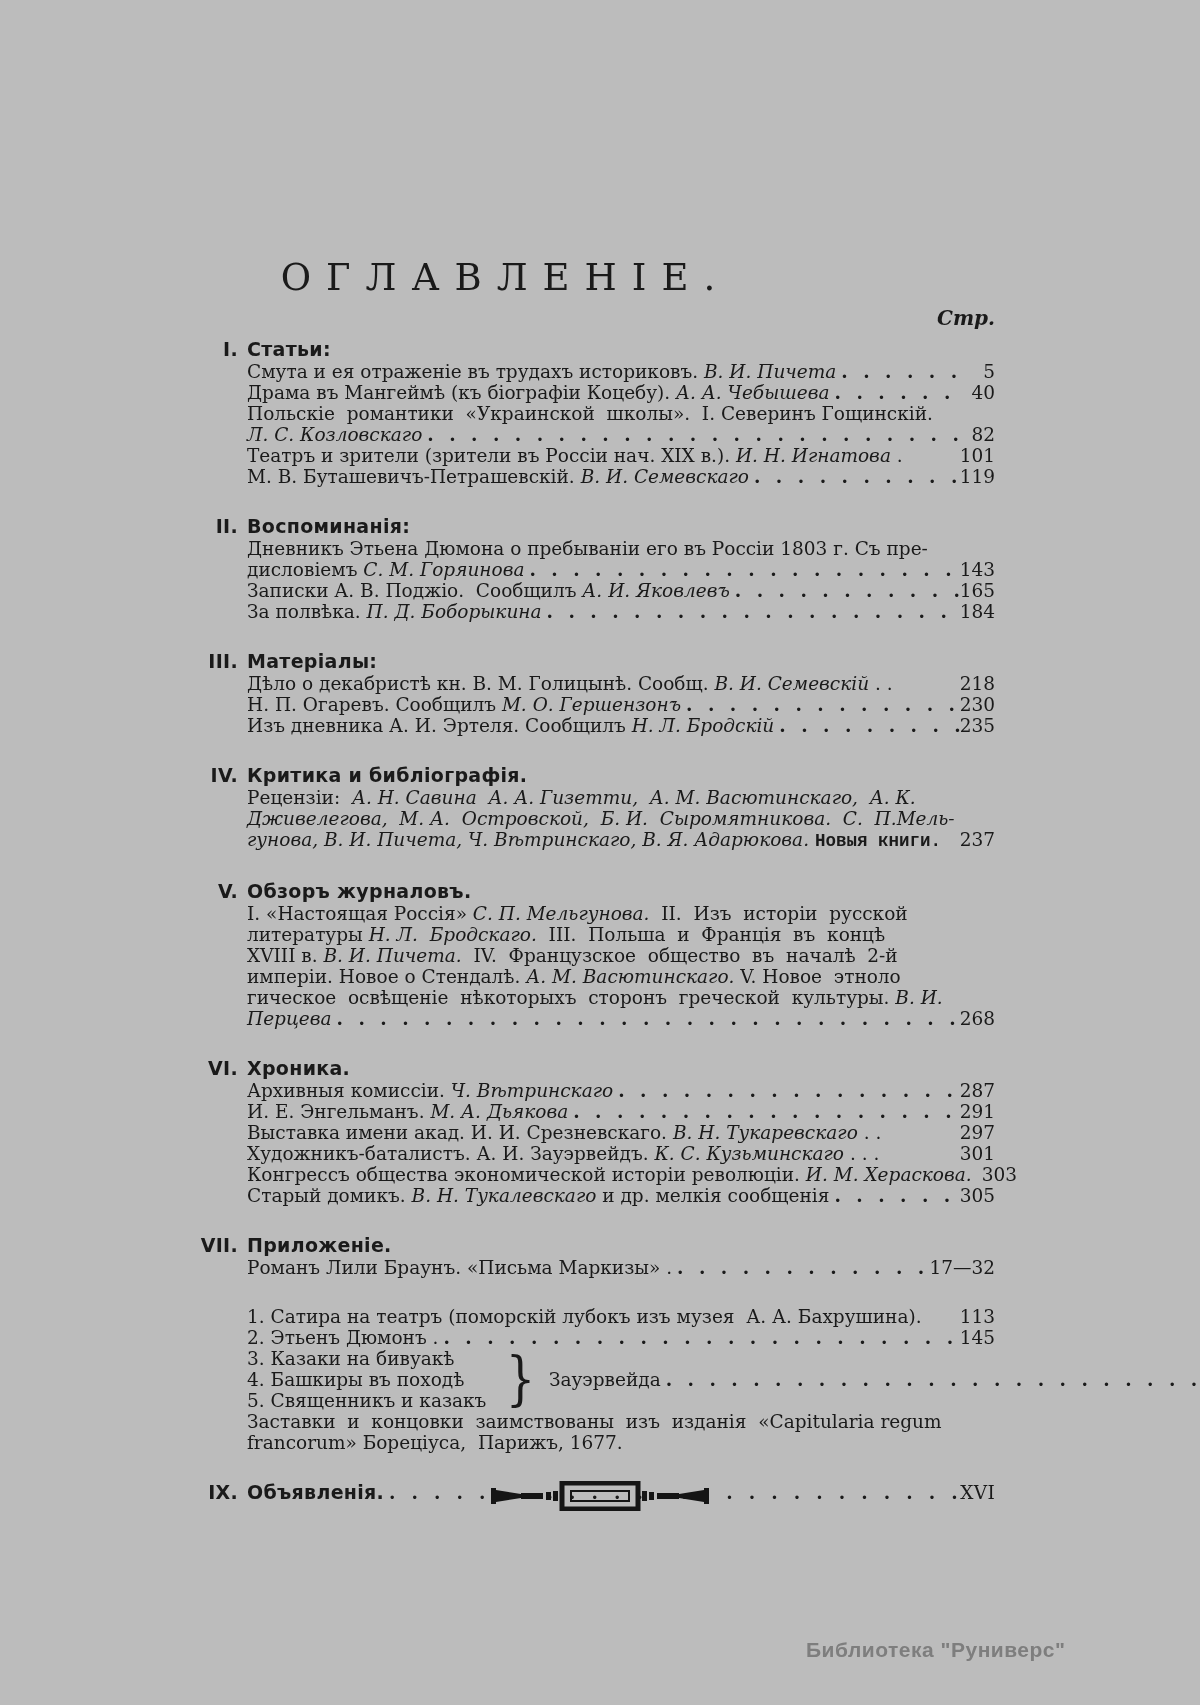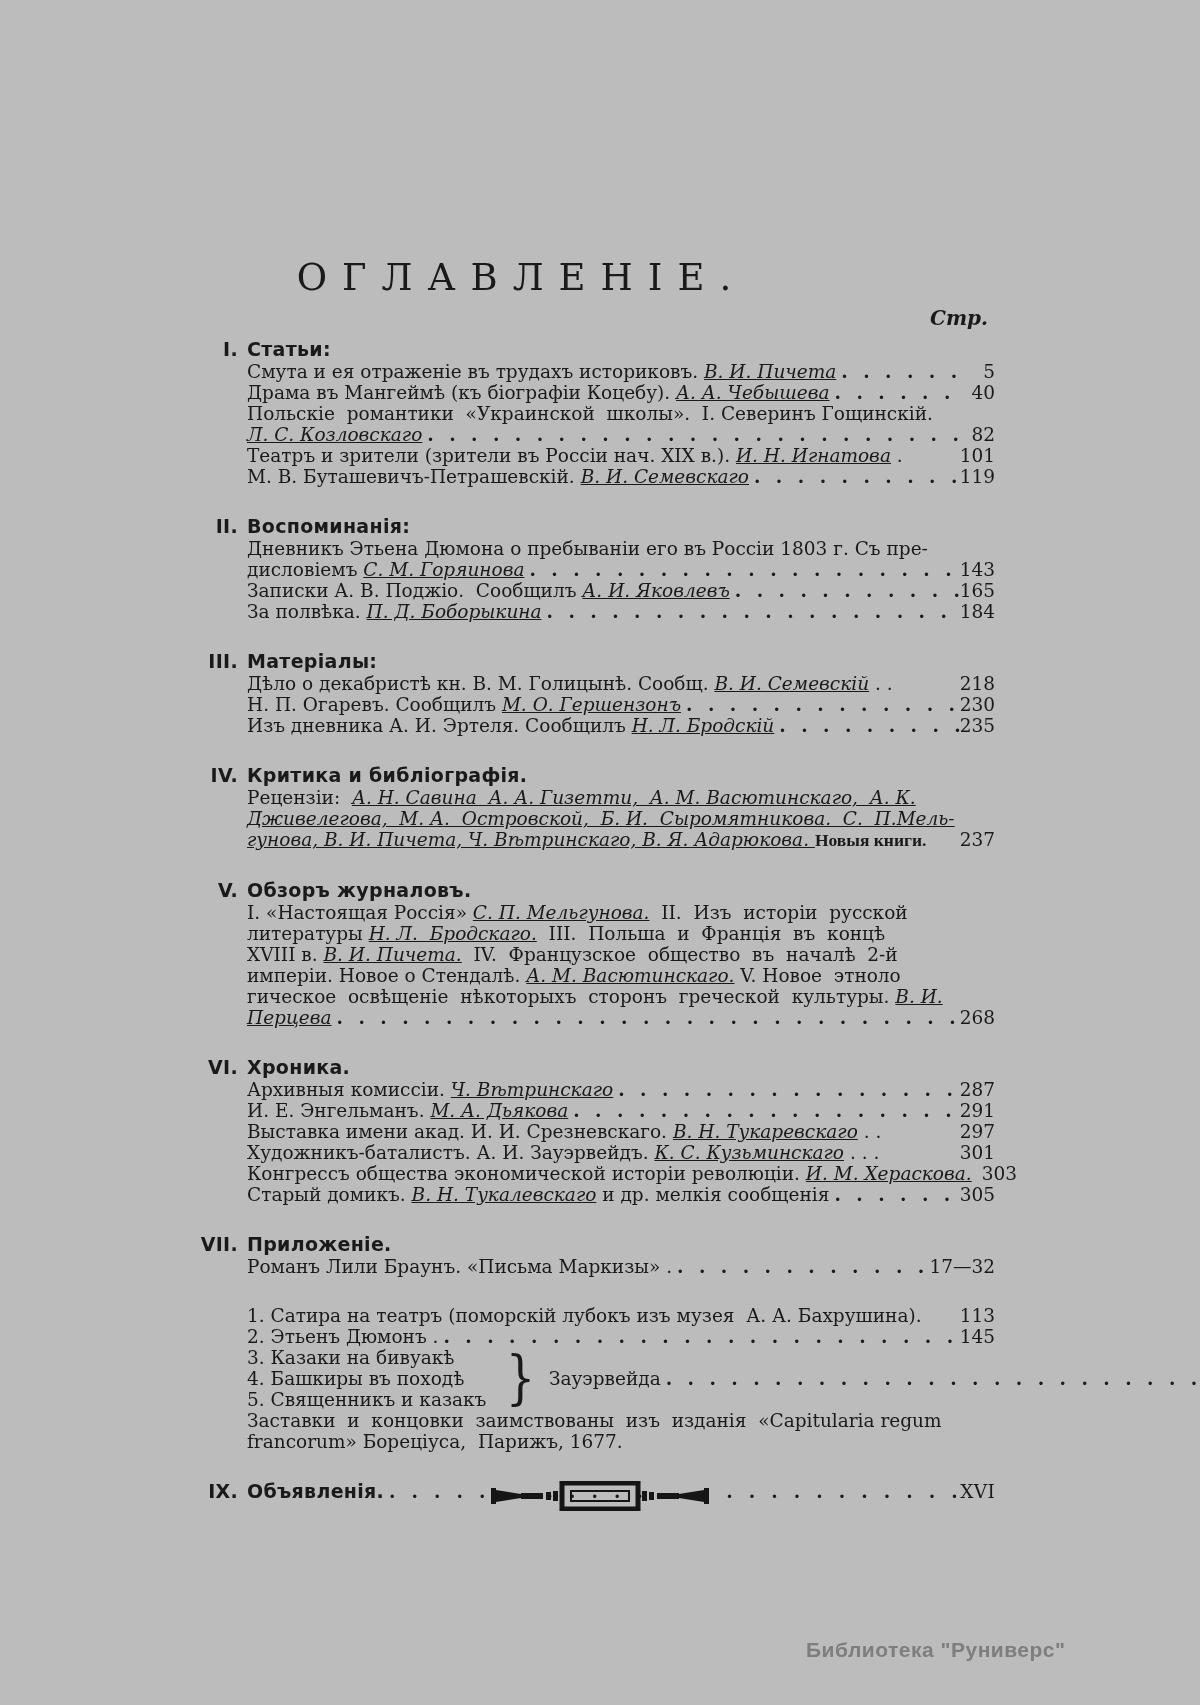--- a/index.html
+++ b/index.html
@@ -5,30 +5,31 @@
   html,body{margin:0;padding:0;}
   body{
     width:1200px;height:1705px;
     background:#bcbcbc;
     position:relative;
     overflow:hidden;
     font-family:"DejaVu Serif", serif;
     color:#1a1a1a;
   }
   .page-title{
-    position:absolute;top:256px;left:16px;width:980px;
+    position:absolute;top:256px;left:0;width:980px;
     text-align:center;
     font-size:37px;font-weight:500;
     letter-spacing:15px;
     text-indent:15px;
     white-space:nowrap;
     padding-left:8px;
   }
   .col-header{
     position:absolute;top:306px;left:930px;width:65px;
+    text-align:right;
     font-style:italic;font-weight:bold;font-size:20px;
   }
   .toc{
     position:absolute;left:192px;top:338px;width:803px;
   }
   .section{margin-top:28px;}
   .section:first-child{margin-top:0;}
   .sec-head{
     display:flex;align-items:baseline;
     font-family:"DejaVu Sans", sans-serif;
@@ -37,22 +38,22 @@
   }
   .numeral{flex:none;width:46px;text-align:right;padding-right:9px;}
   .heading{flex:none;}
   .row{
     display:flex;align-items:baseline;
     margin-left:55px;
     font-size:18.5px;line-height:21px;
     white-space:nowrap;
   }
   .txt{flex:none;white-space:pre;}
-  .seg.i{font-style:italic;text-decoration:underline;}
-  .seg.b{font-style:normal;font-family:Liberation Serif, serif;font-weight:bold;font-size:17.5px;}
+  .seg.i{font-style:italic;}
+  .seg.b{font-style:normal;font-family:Liberation Mono, monospace;font-weight:bold;font-size:17.5px;}
   .dots{
     flex:1 1 auto;overflow:hidden;white-space:nowrap;
     word-spacing:9px;padding:0 5px;
     font-weight:bold;
   }
   .sec-head .dots{font-family:"DejaVu Serif", serif;font-weight:bold;font-size:18.5px;}
   .pageno{flex:none;min-width:30px;text-align:right;font-style:normal;}
   .sec-head .pageno{font-family:"DejaVu Serif", serif;font-weight:normal;font-size:18.5px;}
   .brace-wrap{
     display:flex;align-items:center;margin-left:55px;

